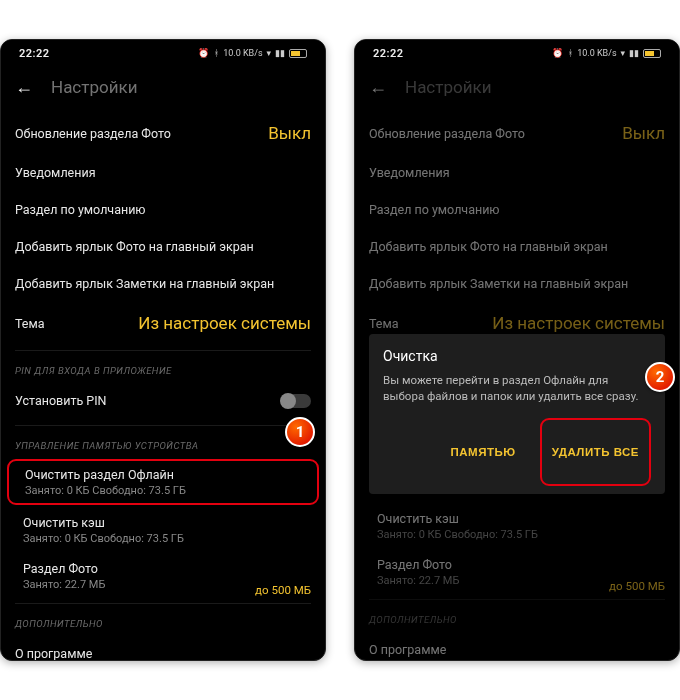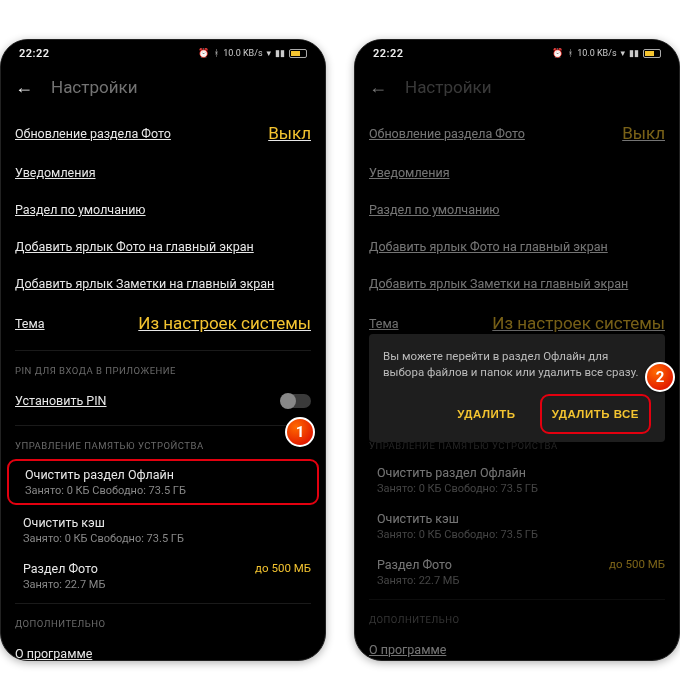--- a/index.html
+++ b/index.html
@@ -10,21 +10,21 @@
     font-family: -apple-system, BlinkMacSystemFont, "Segoe UI", Roboto, sans-serif;
     display: flex;
     justify-content: center;
     align-items: center;
     gap: 28px;
   }
   .phone {
     width: 336px;
     height: 622px;
     background: #000;
-    border-radius: 28px;
+    border-radius: 12px;
     border: 1px solid #222;
     box-shadow: 0 2px 8px rgba(0,0,0,.3);
     overflow: hidden;
     position: relative;
     color: #eee;
     font-size: 12px;
   }
   .statusbar {
     height: 26px;
     display: flex;
@@ -52,36 +52,36 @@
   .header .back { font-size: 18px; color: #eee; }
   .header .title { font-size: 17px; color: #737373; }
   .content { padding: 0 14px; }
   .row {
     display: flex;
     justify-content: space-between;
     align-items: center;
     padding: 11px 0;
     font-size: 12.5px;
     color: #e8e8e8;
-    text-decoration: underline;
   }
   .row .value { color: #f4c430; font-size: 17px; }
   .section-label {
     color: #6a6a6a;
     font-size: 9.5px;
     letter-spacing: .5px;
     text-transform: uppercase;
     padding: 14px 0 6px;
     border-top: 1px solid #1a1a1a;
     margin-top: 6px;
+    font-style: italic;
   }
   .storage-item { padding: 8px 0; margin-left: 8px; }
   .storage-item .t { font-size: 12.5px; color: #e8e8e8; }
   .storage-item .s { font-size: 11px; color: #888; margin-top: 2px; }
-  .storage-row { display:flex; justify-content:space-between; align-items:flex-start; }
+  .storage-row { display:flex; justify-content:space-between; align-items:flex-end; }
   .storage-row .value { color: #f4c430; font-size: 11.5px; margin-top: 8px; }
   .toggle {
     width: 30px; height: 14px; background:#3a3a3a; border-radius: 8px; position: relative;
   }
   .toggle::after {
     content:""; position:absolute; width:16px; height:16px; background:#888; border-radius:50%;
     top:-1px; left:-1px;
   }
   .highlight-box {
     border: 2.5px solid #e3000f;
@@ -104,21 +104,21 @@
   .dialog .dtitle { font-size: 14px; color: #fff; margin-bottom: 8px; }
   .dialog .dtext { font-size: 11.5px; color: #bbb; line-height: 1.4; }
   .dialog .dbuttons { display:flex; justify-content: flex-end; gap: 22px; margin-top: 14px; }
   .dialog .dbuttons button {
     background:none; border:none; color:#f4c430; font-weight:700; font-size:11.5px;
     letter-spacing:.5px; cursor:pointer; padding: 6px 2px;
   }
   .dialog .highlight-btn {
     border: 2.5px solid #e3000f;
     border-radius: 9px;
-    padding: 6px 8px;
+    padding: 20px 8px;
   }
   .callout {
     position: absolute;
     width: 30px; height: 30px;
     background: radial-gradient(circle at 35% 30%, #ff6a00, #d90000);
     border: 2.5px solid #fff;
     border-radius: 50%;
     color: #fff;
     font-weight: 700;
     font-size: 15px;
@@ -268,22 +268,23 @@
       <span class="value">до 500 МБ</span>
     </div>
 
     <div class="section-label">ДОПОЛНИТЕЛЬНО</div>
     <div class="row">
       <span>О программе</span>
     </div>
   </div>
 
   <div class="dialog">
+    <div class="dtitle">Очистка</div>
     <div class="dtext">Вы можете перейти в раздел Офлайн для выбора файлов и папок или удалить все сразу.</div>
     <div class="dbuttons">
-      <button>УДАЛИТЬ</button>
+      <button>ПАМЯТЬЮ</button>
       <span class="highlight-btn">
         <button>УДАЛИТЬ ВСЕ</button>
       </span>
     </div>
     <div class="callout" style="top:28px; right:-10px;">2</div>
   </div>
 </div>
 
 </body></html>

